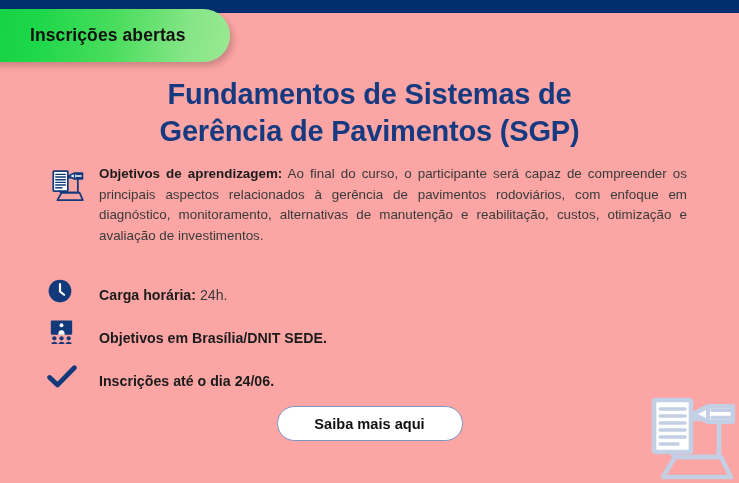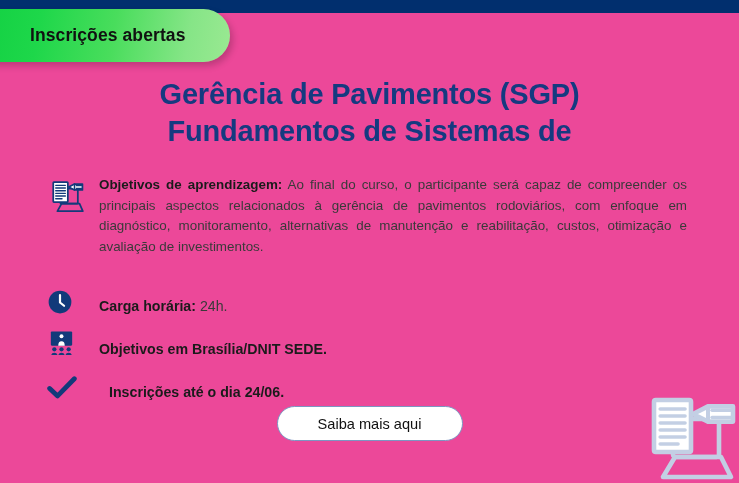--- a/index.html
+++ b/index.html
@@ -12,21 +12,21 @@
     height: 483px;
     background: #ffffff;
     font-family: "Liberation Sans", sans-serif;
     overflow: hidden;
     position: relative;
   }
 
   .poster {
     position: absolute;
     inset: 0;
-    background: #ec4899;
+    background: #fca5a5;
     overflow: hidden;
   }
 
   
   .topbar {
     position: absolute;
     top: 0;
     left: 0;
     width: 739px;
     height: 13px;
@@ -73,21 +73,21 @@
     line-height: 1.28;
     letter-spacing: -0.2px;
   }
   .title-line {
     display: block;
   }
 
   
   .content {
     position: absolute;
-    top: 175px;
+    top: 164px;
     left: 47px;
     width: 640px;
   }
   .bullet {
     display: flex;
     align-items: flex-start;
   }
   .bullet-icon {
     flex: 0 0 52px;
     width: 52px;
@@ -124,21 +124,21 @@
     text-align: left;
     color: #3a3a3a;
     line-height: 1.2;
   }
   .bullet.simple .bullet-icon {
     padding-top: 0;
     align-items: center;
   }
   .bullet.hours  { margin-top: 2px; }
   .bullet.place  { margin-top: 1px; }
-  .bullet.deadline { margin-top: 1px; gap: 10px; }
+  .bullet.deadline { margin-top: 1px; }
 
   
   .cta-wrap {
     position: absolute;
     top: 406px;
     left: 0;
     width: 739px;
     display: flex;
     justify-content: center;
   }
@@ -147,21 +147,21 @@
     align-items: center;
     justify-content: center;
     min-width: 186px;
     height: 35px;
     padding: 0 26px;
     border: 1.6px solid #7d95c2;
     border-radius: 20px;
     background: #ffffff;
     color: #111111;
     font-size: 14.6px;
-    font-weight: normal;
+    font-weight: bold;
     cursor: pointer;
     box-sizing: border-box;
     font-family: "Liberation Sans", sans-serif;
   }
 
   
   .watermark {
     position: absolute;
     right: -4px;
     bottom: -2px;
@@ -176,22 +176,22 @@
 
 <div class="poster">
 
   <div class="topbar"></div>
 
   <div class="badge">
     <span class="badge-label">Inscrições abertas</span>
   </div>
 
   <div class="title-block">
+    <span class="title-line">Fundamentos de Sistemas de</span>
     <span class="title-line">Gerência de Pavimentos (SGP)</span>
-    <span class="title-line">Fundamentos de Sistemas de</span>
   </div>
 
   <div class="content">
 
     <div class="bullet objectives">
       <div class="bullet-icon">
         <svg width="40" height="40" viewBox="0 0 48 48" aria-hidden="true">
           <g fill="none" stroke="#123a7a" stroke-width="2.1" stroke-linejoin="round" stroke-linecap="round">
 
             <rect x="16" y="14" width="21" height="18" rx="1.2"></rect>

